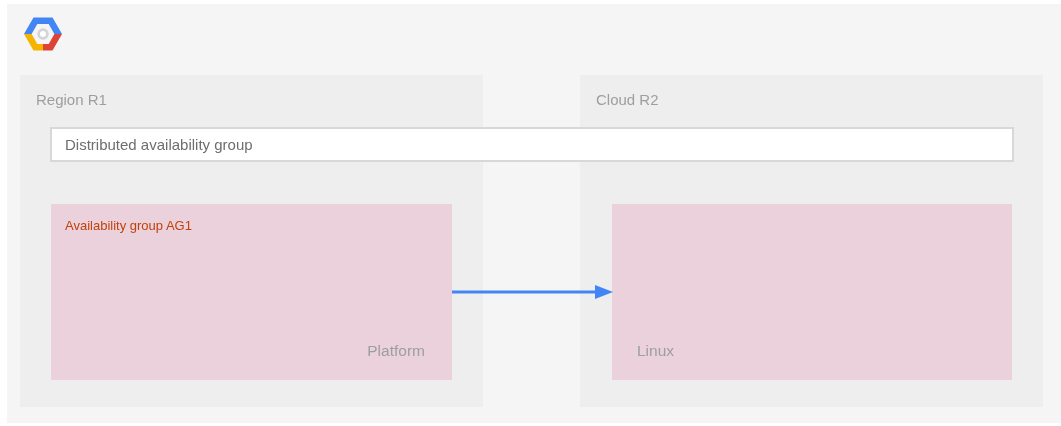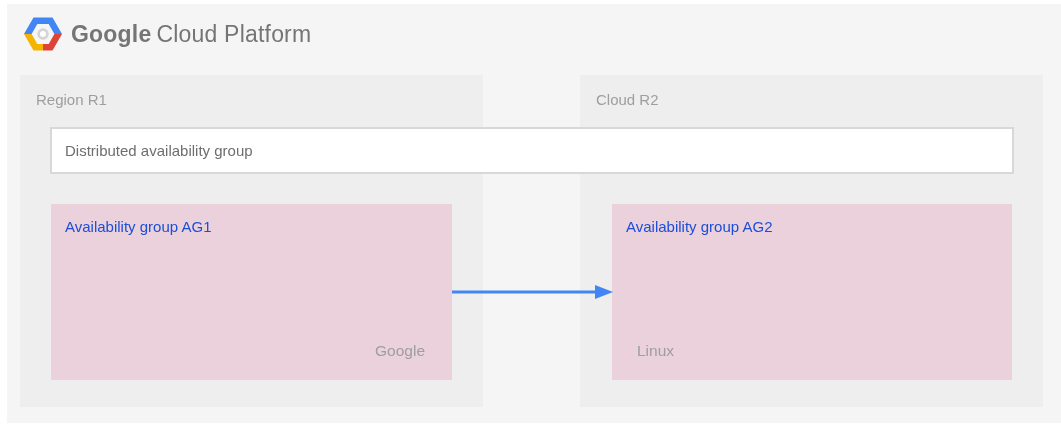--- a/index.html
+++ b/index.html
@@ -48,21 +48,21 @@
   .region-label {
     position: absolute;
     left: 16px; top: 16px;
     font-size: 15px;
     color: #9e9e9e;
   }
   
   .dist-box {
     position: absolute;
     left: 50px; top: 127px;
-    width: 964px; height: 47px;
+    width: 964px; height: 35px;
     background: #ffffff;
     border: 2px solid #d8d8d8;
     display: flex;
     align-items: center;
   }
   .dist-label {
     margin-left: 13px;
     font-size: 15px;
     color: #6e6e6e;
   }
@@ -71,22 +71,22 @@
     position: absolute;
     top: 204px;
     height: 176px;
     background: #ead1dc;
   }
   .ag-box.ag1 { left: 51px; width: 401px; }
   .ag-box.ag2 { left: 612px; width: 400px; }
   .ag-label {
     position: absolute;
     left: 14px; top: 14px;
-    font-size: 15px;
-    color: #1d4ed8;
+    font-size: 13px;
+    color: #c2410c;
   }
   .os-label {
     position: absolute;
     bottom: 20px;
     font-size: 15.5px;
     color: #9e9e9e;
   }
   .os-label.right { right: 27px; }
   .os-label.left { left: 25px; text-align: right; }
   
@@ -107,44 +107,40 @@
 
       <polygon points="0,50 25,6.7 75,6.7 100,50 80,50 65,24 35,24 20,50" fill="#4285f4"></polygon>
 
       <polygon points="100,50 75,93.3 50,93.3 50,76 65,76 80,50" fill="#db4437"></polygon>
 
       <polygon points="50,93.3 25,93.3 0,50 20,50 35,76 50,76" fill="#f4b400"></polygon>
 
       <circle cx="50" cy="50" r="15" fill="#d4d4d4"></circle>
       <circle cx="50" cy="50" r="8" fill="#ffffff"></circle>
     </svg>
-    <div class="brand-text">
-      <span class="brand-google">Google</span><span class="brand-suffix">Cloud Platform</span>
-    </div>
   </div>
 
   <div class="region r1">
     <div class="region-label">Region R1</div>
   </div>
 
   <div class="region r2">
     <div class="region-label">Cloud R2</div>
   </div>
 
   <div class="dist-box">
     <div class="dist-label">Distributed availability group</div>
   </div>
 
   <div class="ag-box ag1">
     <div class="ag-label">Availability group AG1</div>
-    <div class="os-label right">Google</div>
+    <div class="os-label right">Platform</div>
   </div>
 
   <div class="ag-box ag2">
-    <div class="ag-label">Availability group AG2</div>
     <div class="os-label left">Linux</div>
   </div>
 
   <svg class="arrow-svg" viewBox="0 0 175 28" aria-hidden="true">
     <line x1="7" y1="14" x2="153" y2="14" stroke-width="3" stroke="#4285f4"></line>
     <polygon points="150,7 168,14 150,21" fill="#4285f4"></polygon>
   </svg>
 </div>
 
 </body></html>

